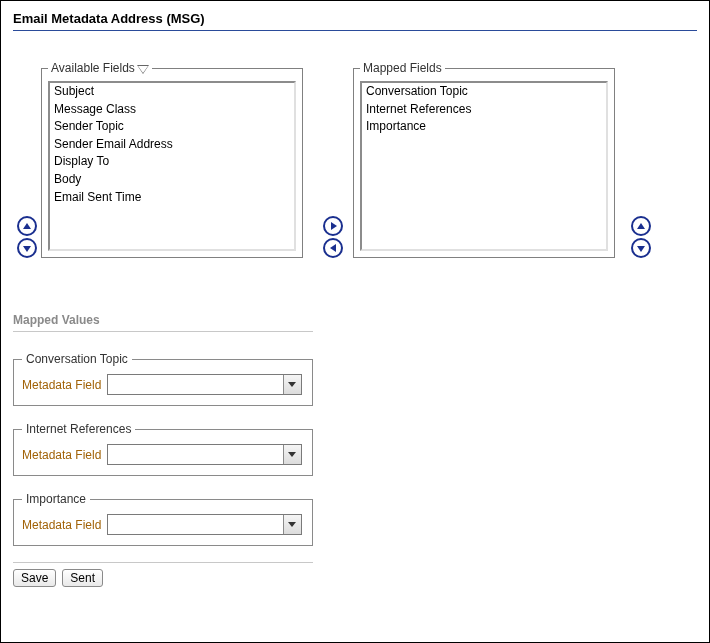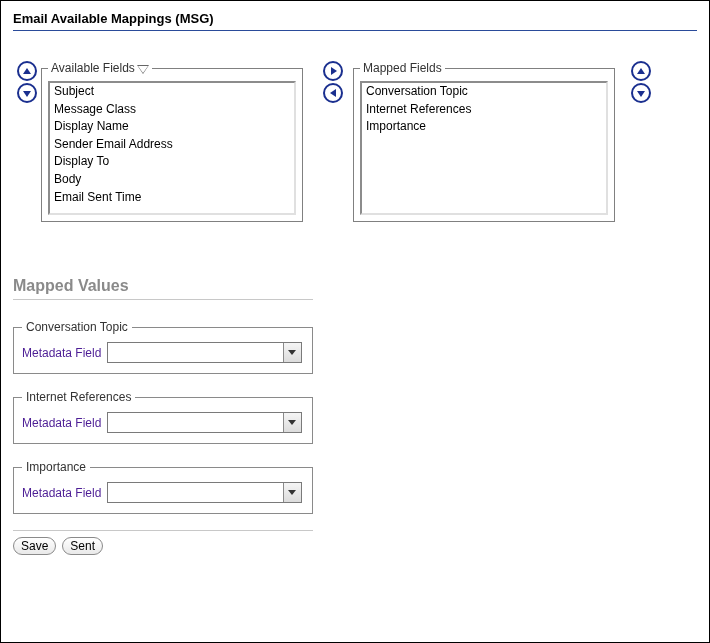--- a/index.html
+++ b/index.html
@@ -20,21 +20,21 @@
   }
   .page-title {
     font-size: 13px;
     font-weight: bold;
     padding-bottom: 4px;
     border-bottom: 1px solid #2a4b9a;
     margin-bottom: 30px;
   }
   .lists-row {
     display: flex;
-    align-items: flex-start;
+    align-items: flex-end;
   }
   .arrow-col {
     display: flex;
     flex-direction: column;
     gap: 2px;
     align-items: center;
     justify-content: center;
     padding: 0 4px;
   }
   .arrow-btn {
@@ -110,21 +110,21 @@
     top: -8px;
     left: -5px;
     width: 0;
     height: 0;
     border-left: 5px solid transparent;
     border-right: 5px solid transparent;
     border-top: 7px solid #fff;
   }
   .listbox {
     width: 248px;
-    height: 134px;
+    height: 170px;
     overflow-y: scroll;
     border: 2px inset #e0e0e0;
     background: #fff;
     box-sizing: border-box;
   }
   .listbox .item {
     padding: 1px 4px;
     white-space: nowrap;
     cursor: default;
     line-height: 1.3;
@@ -133,21 +133,21 @@
     padding: 0 10px 0 20px;
     display: flex;
     flex-direction: column;
     gap: 2px;
     align-items: center;
   }
   .col-gap-left { padding: 0 4px 0 4px; }
   .col-gap-right { padding: 0 4px 0 16px; }
 
   .section-header {
-    font-size: 16px;
+    font-size: 12px;
     font-weight: bold;
     color: #8a8a8a;
     padding-bottom: 4px;
     border-bottom: 1px solid #c8c8c8;
     width: 300px;
     margin-top: 55px;
     margin-bottom: 20px;
   }
 
   fieldset.value-fieldset {
@@ -162,21 +162,21 @@
     color: #333;
     padding: 0 4px;
   }
   .value-row {
     display: flex;
     align-items: center;
     gap: 6px;
   }
   .value-label {
     font-size: 12px;
-    color: #4c1d95;
+    color: #a16207;
     white-space: nowrap;
   }
   .select-wrap {
     flex: 1;
     height: 21px;
     border: 1px solid #7a7a7a;
     background: #fff;
     position: relative;
     box-sizing: border-box;
   }
@@ -219,30 +219,30 @@
   }
   .button-row {
     display: flex;
     gap: 6px;
   }
   button.form-btn {
     font-family: Arial, Helvetica, sans-serif;
     font-size: 12px;
     padding: 1px 7px;
     border: 1px solid #8a8a8a;
-    border-radius: 9px;
+    border-radius: 3px;
     background: linear-gradient(#ffffff, #e9e9e9);
     cursor: pointer;
   }
 </style>
 </head>
 <body>
 
 <div class="frame">
-  <div class="page-title">Email Available Mappings (MSG)</div>
+  <div class="page-title">Email Metadata Address (MSG)</div>
 
   <div class="lists-row">
 
     <div class="arrow-col col-gap-left">
       <div class="arrow-btn arrow-up">
           <span class="arrow-glyph"></span>
         </div>
       <div class="arrow-btn arrow-down">
           <span class="arrow-glyph"></span>
         </div>
@@ -251,21 +251,21 @@
     <fieldset class="list-fieldset">
       <legend>
         <span class="legend-with-icon">
           <span>Available Fields</span>
           <span class="tri-toggle"></span>
         </span>
       </legend>
       <div class="listbox" id="available-list">
           <div class="item">Subject</div>
           <div class="item">Message Class</div>
-          <div class="item">Display Name</div>
+          <div class="item">Sender Topic</div>
           <div class="item">Sender Email Address</div>
           <div class="item">Display To</div>
           <div class="item">Body</div>
           <div class="item">Email Sent Time</div>
         </div>
     </fieldset>
 
     <div class="col-gap-mid">
       <div class="arrow-btn arrow-right">
           <span class="arrow-glyph"></span>

